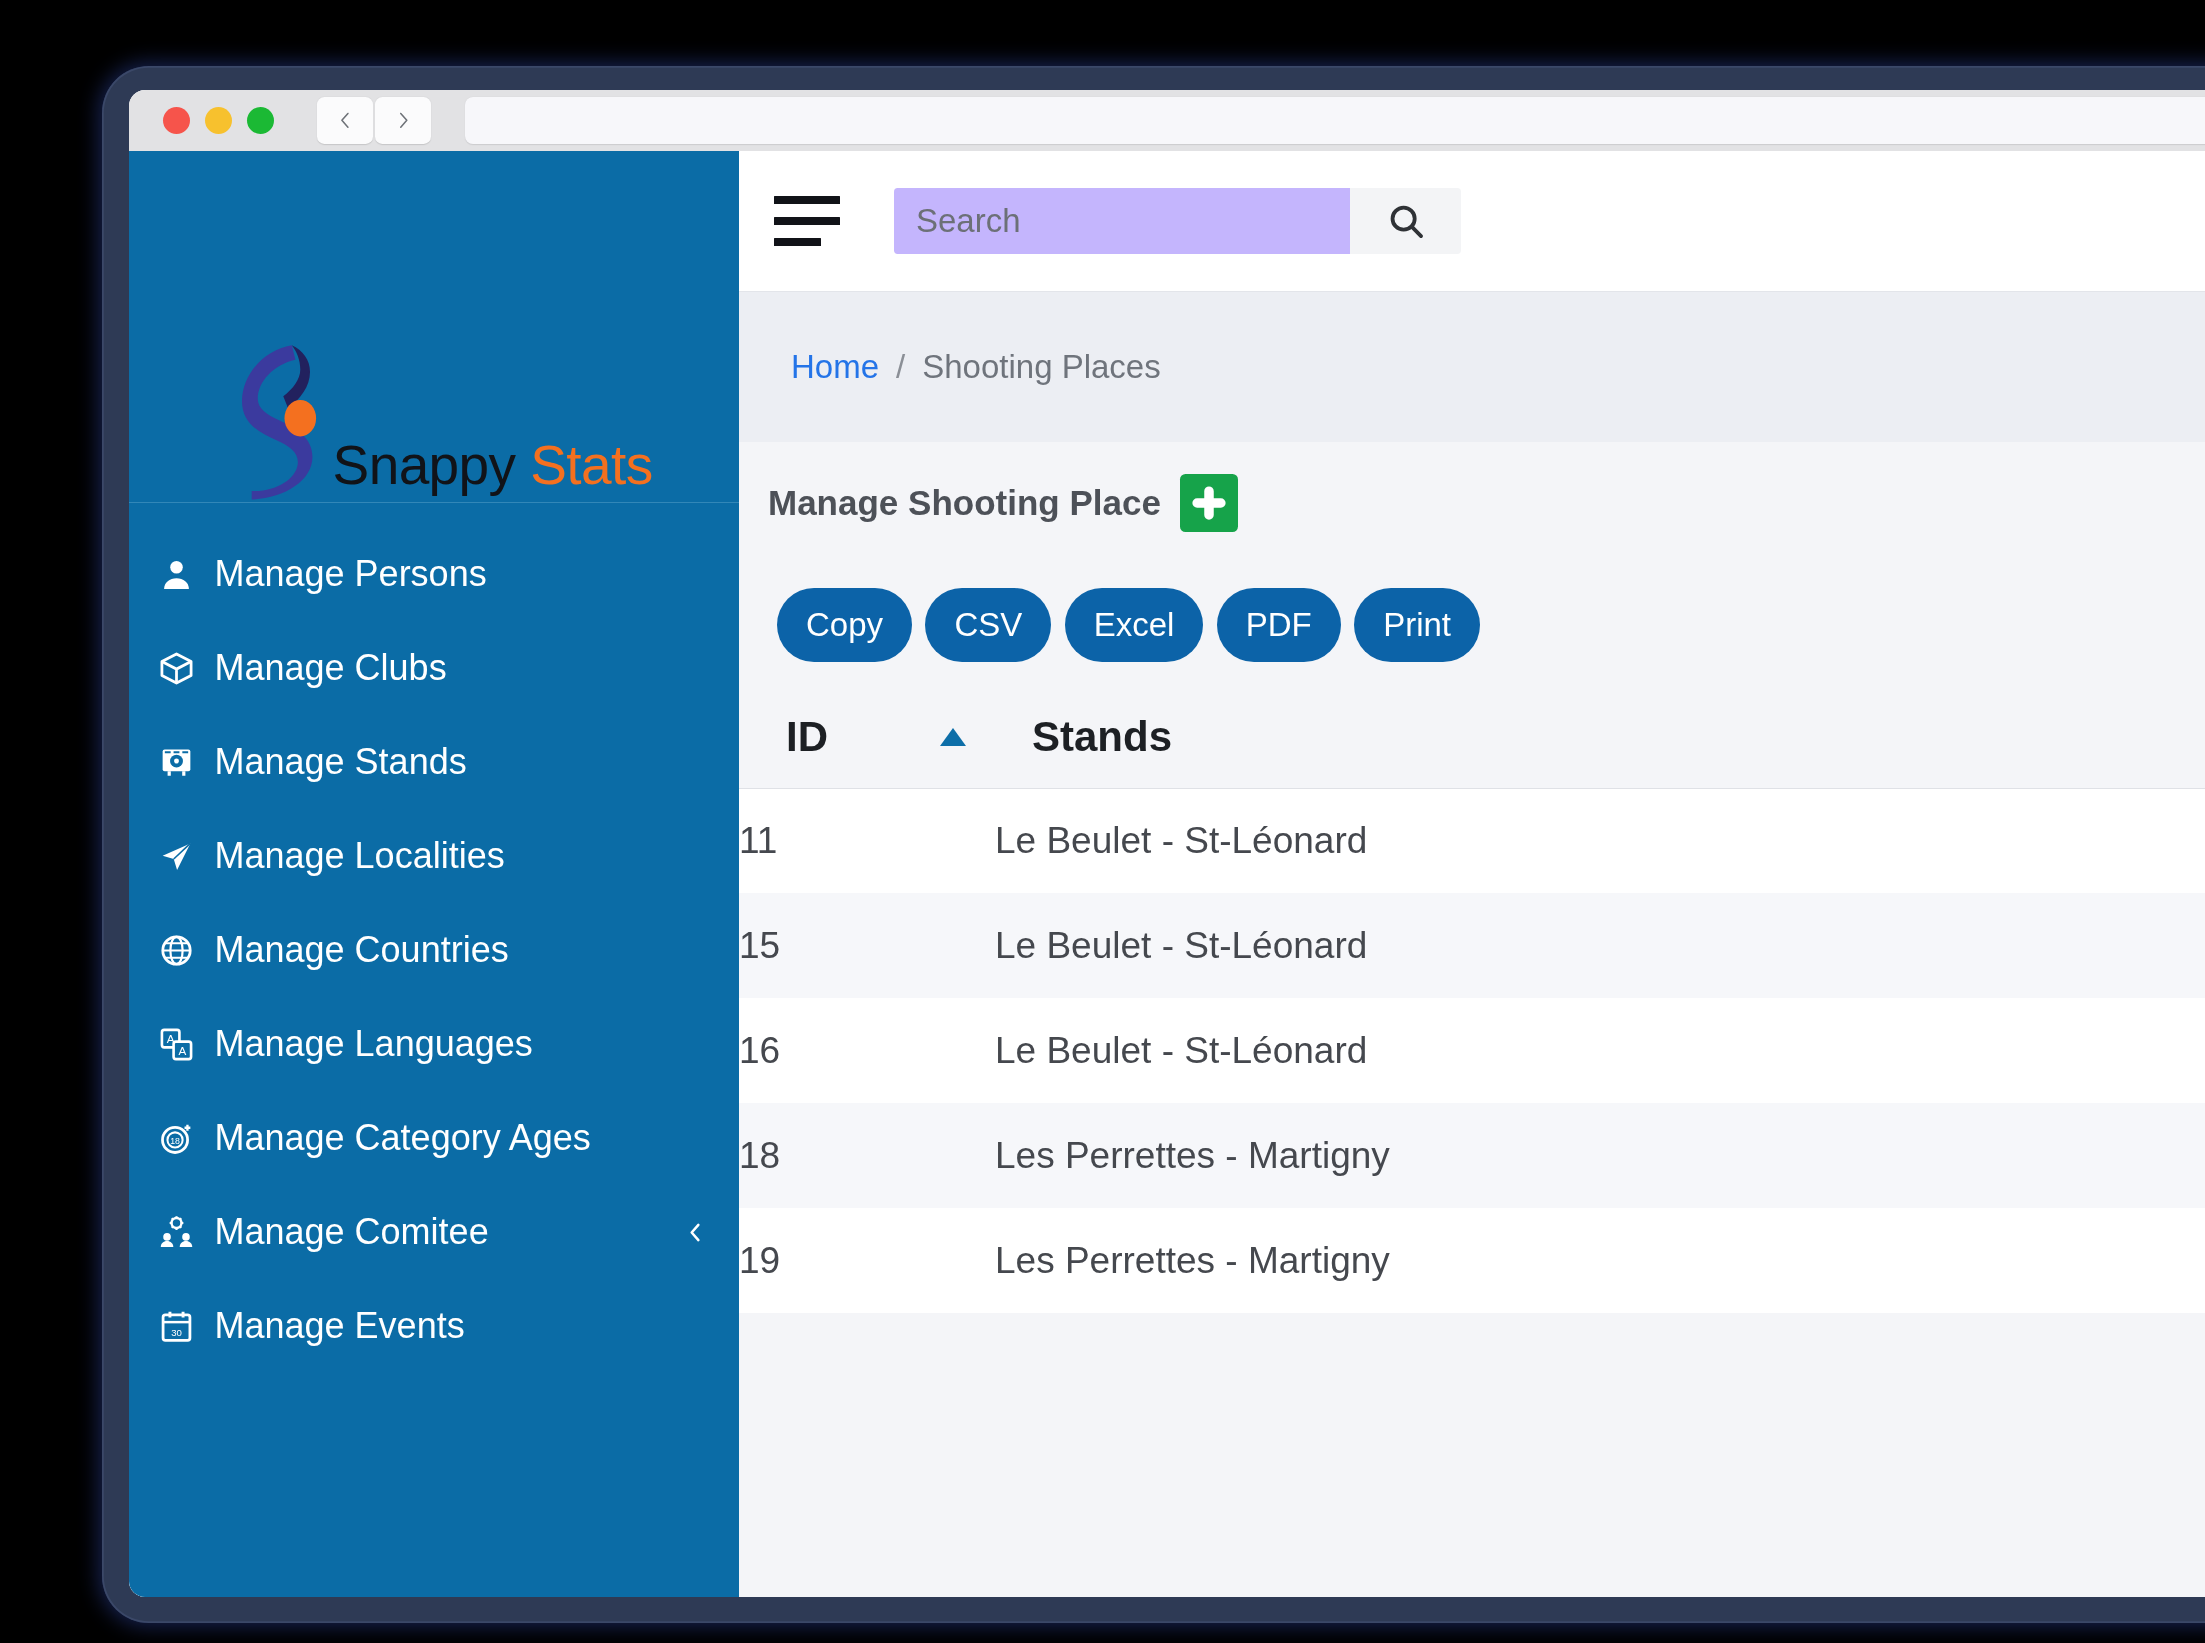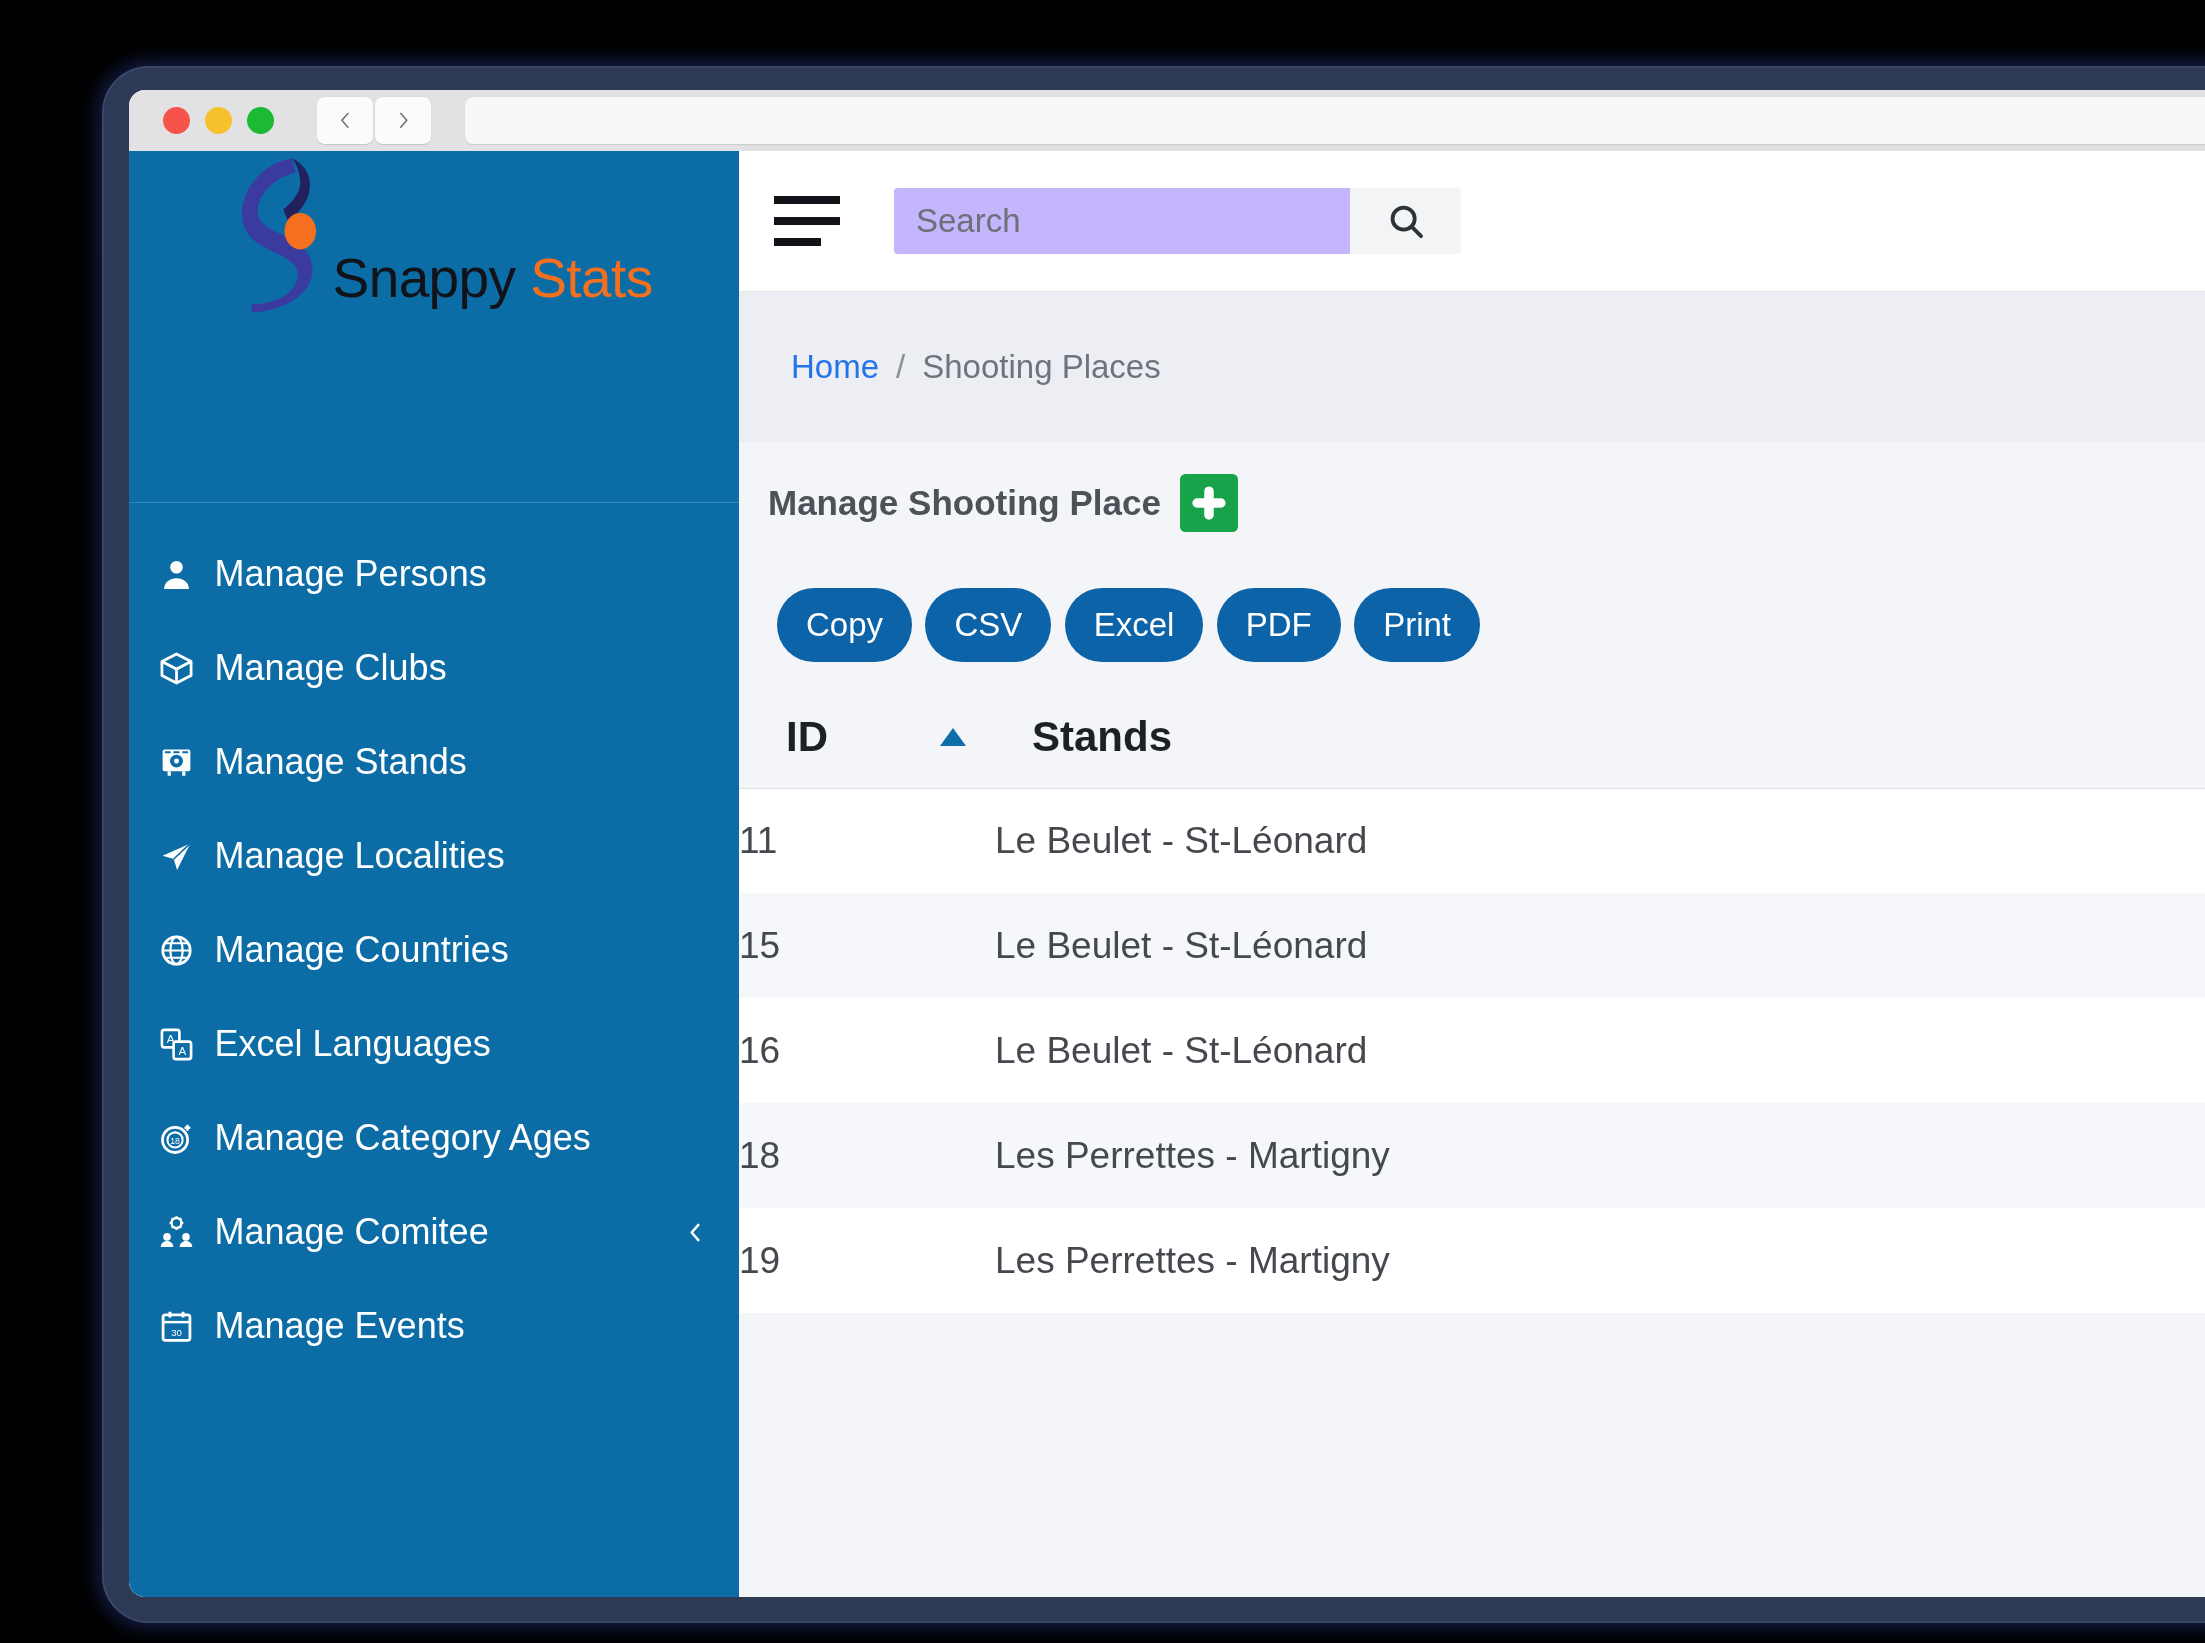--- a/index.html
+++ b/index.html
@@ -91,21 +91,21 @@
   .sidebar {
     width: 610px;
     flex: 0 0 610px;
     background: #0b6ca6;
     display: flex;
     flex-direction: column;
   }
   .sidebar-brand {
     height: 352px;
     display: flex;
-    align-items: flex-start;
+    align-items: flex-end;
     justify-content: center;
     border-bottom: 1.2px solid #3287b8;
     position: relative;
   }
   .brand-inner { display: flex; align-items: flex-end; position: relative; }
   .brand-logo { width: 122px; height: 164px; position: relative; margin-right: -4.9px; }
   .brand-text {
     font-size: 55px;
     letter-spacing: -0.6px;
     padding-bottom: 4.9px;
@@ -396,21 +396,21 @@
 
         <div class="menu-item">
           <span class="menu-icon">
             <svg viewBox="0 0 24 24" style="font-size:59px">
                 <rect x="2" y="2" width="12" height="12" rx="1.6" fill="none" stroke="#fff" stroke-width="1.8"></rect>
                 <text x="8" y="11" font-size="8" fill="#fff" text-anchor="middle" font-family="Liberation Sans, sans-serif">A</text>
                 <rect x="10" y="10" width="12" height="12" rx="1.6" fill="#0b6ca6" stroke="#fff" stroke-width="1.8"></rect>
                 <text x="16" y="19.5" font-size="8" fill="#fff" text-anchor="middle" font-family="Liberation Sans, sans-serif">A</text>
               </svg>
           </span>
-          <span class="menu-label">Excel Languages</span>
+          <span class="menu-label">Manage Languages</span>
         </div>
 
         <div class="menu-item">
           <span class="menu-icon">
             <svg viewBox="0 0 24 24" style="font-size:59px">
                 <circle cx="11" cy="13" r="8.6" fill="none" stroke="#fff" stroke-width="1.9"></circle>
                 <circle cx="11" cy="13" r="5.2" fill="none" stroke="#fff" stroke-width="1.4"></circle>
                 <text x="11" y="15.8" font-size="6" fill="#fff" text-anchor="middle" font-family="Liberation Sans, sans-serif">18</text>
                 <path d="M19.5 2.6v4M17.5 4.6h4" stroke="#fff" stroke-width="1.6"></path>
               </svg>

